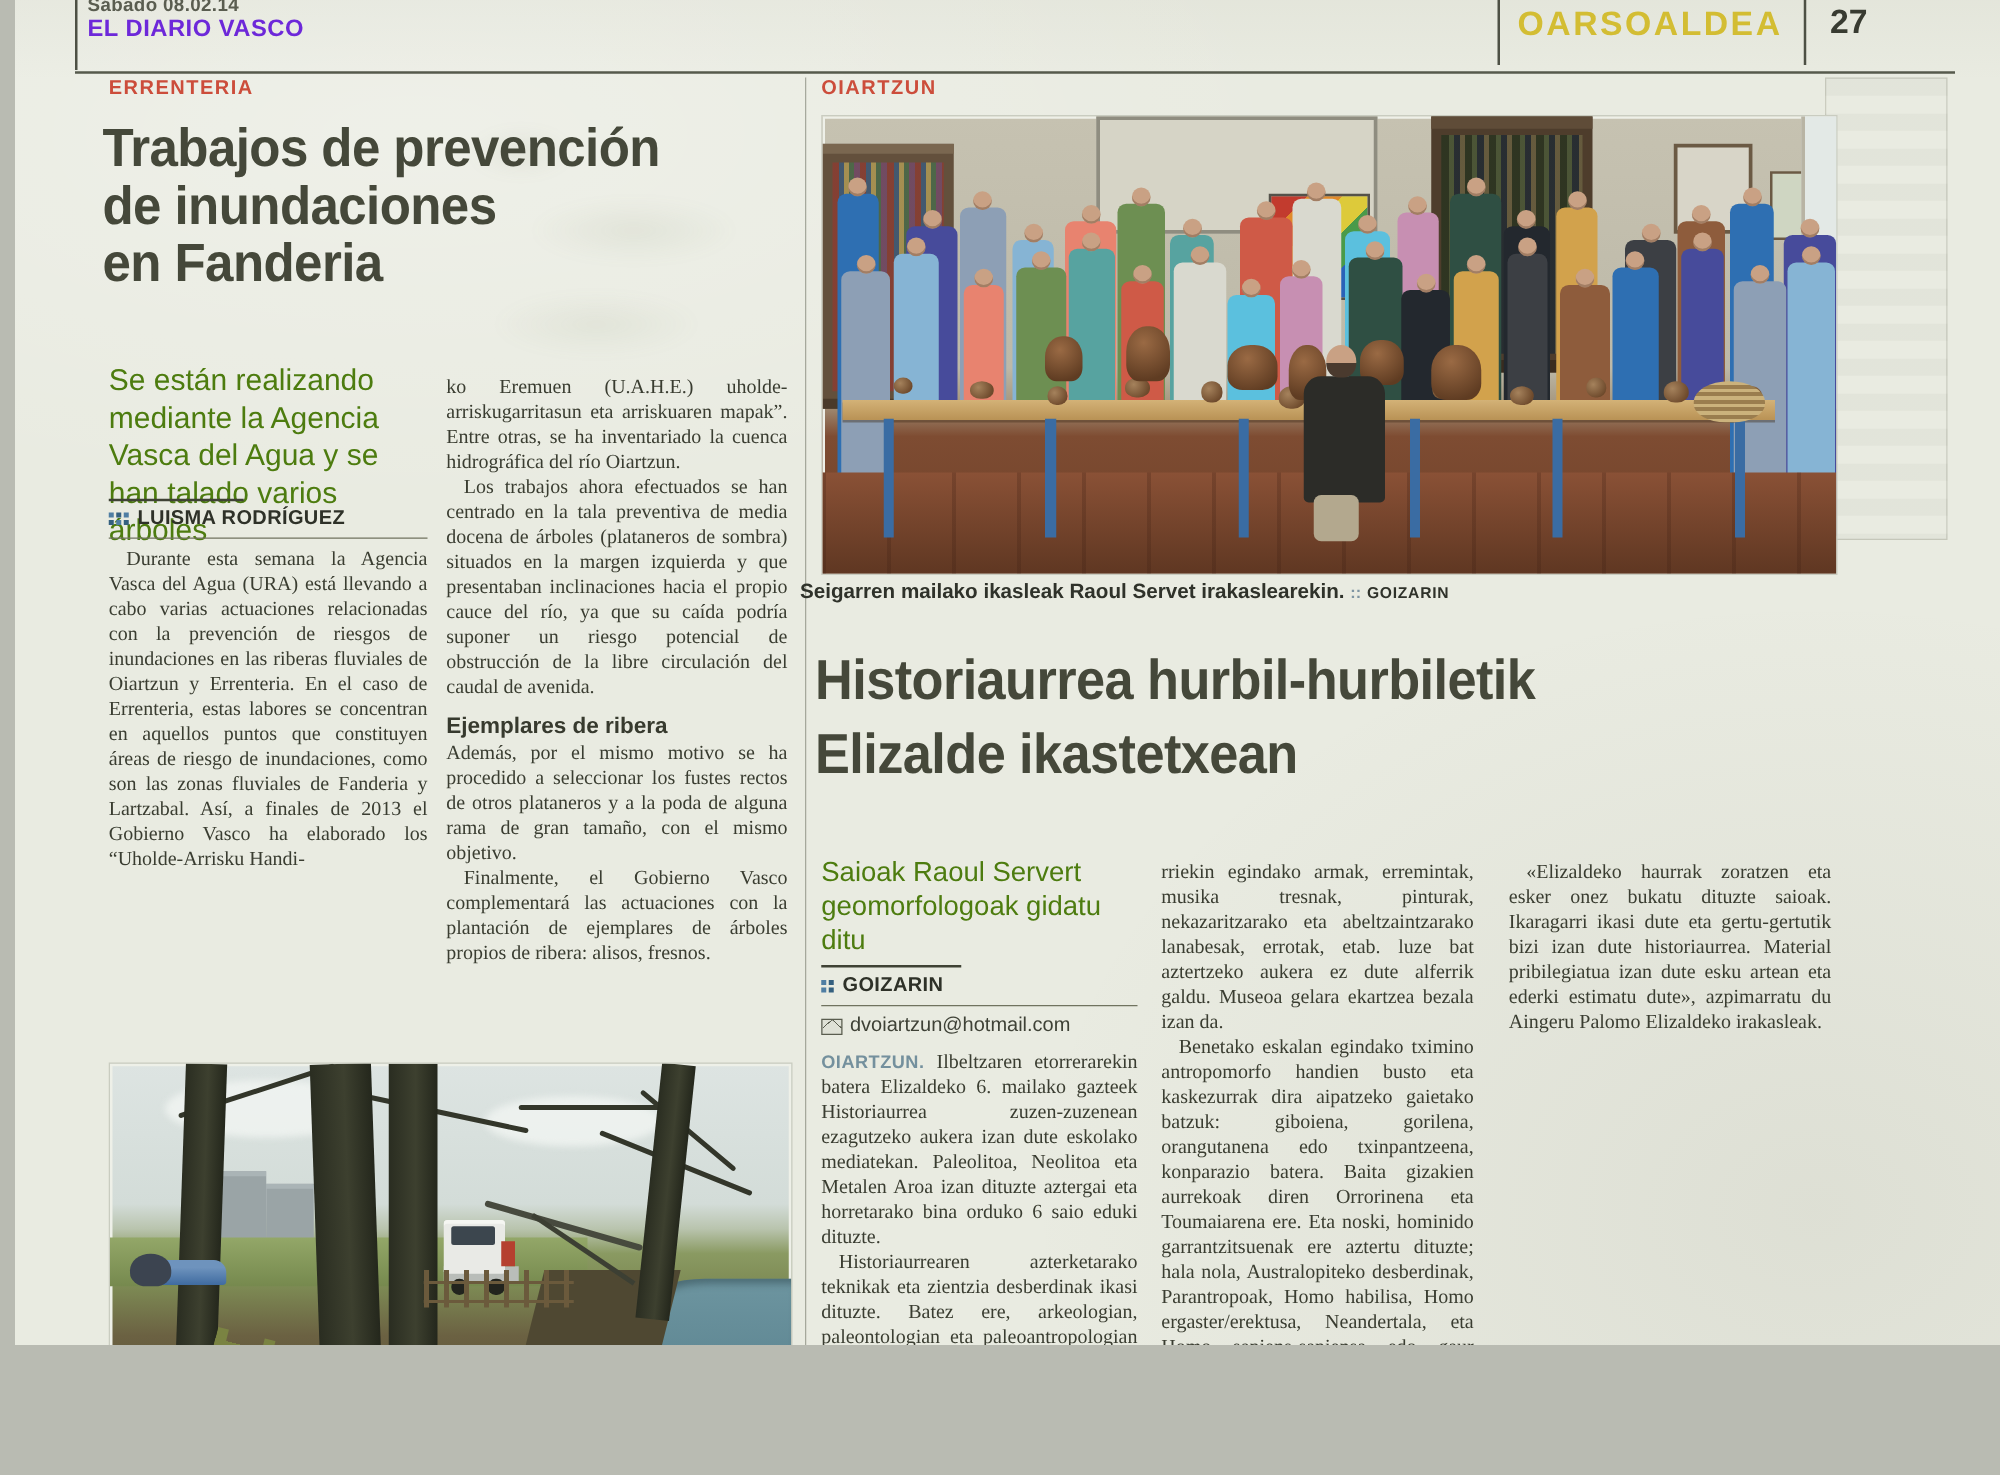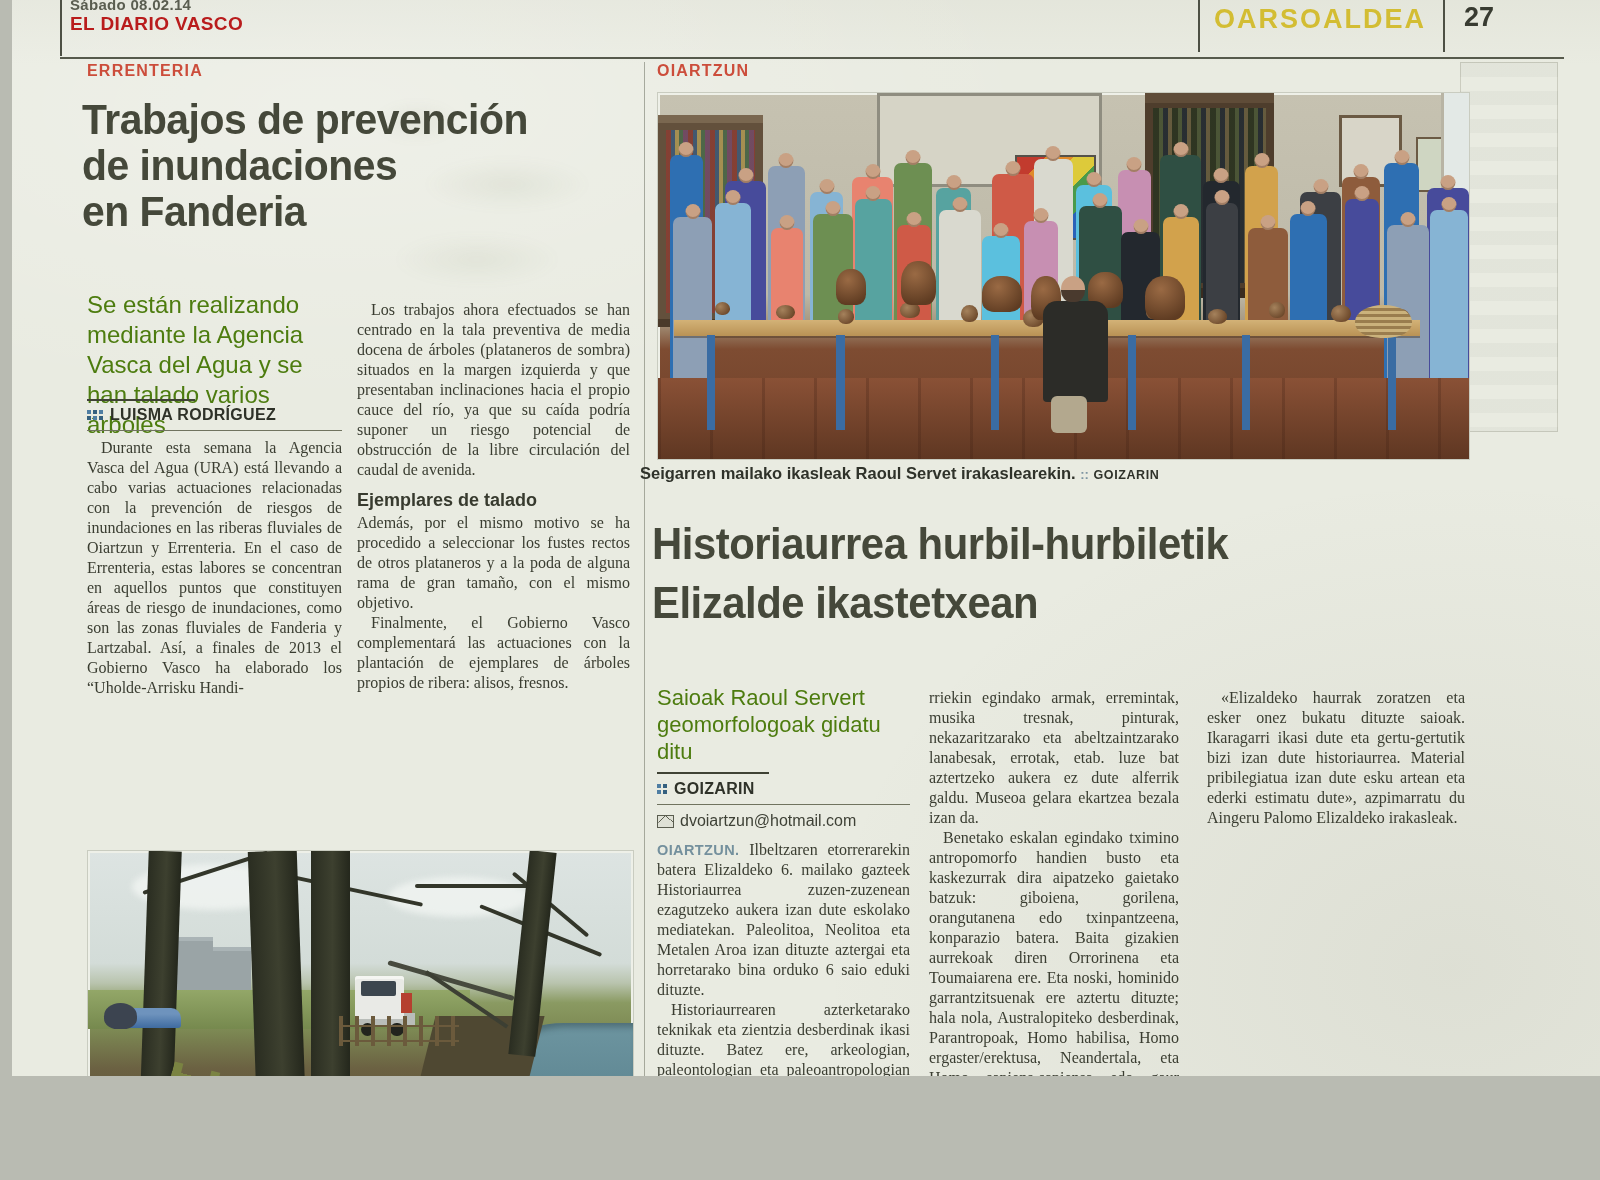--- a/index.html
+++ b/index.html
@@ -9,21 +9,21 @@
   .page::before{content:"";position:absolute;inset:0;pointer-events:none;
         background:
           radial-gradient(1200px 500px at 20% 10%,rgba(255,255,255,.25),transparent 60%),
           radial-gradient(900px 700px at 90% 90%,rgba(120,120,100,.10),transparent 70%),
           linear-gradient(180deg,rgba(160,160,140,.07),transparent 6%);}
   .abs{position:absolute;}
 
   
   .h-vrule{position:absolute;width:2px;background:#4d5044;}
   .h-date{position:absolute;left:58px;top:-4px;font-size:15px;font-weight:700;color:#5a5d50;letter-spacing:.3px;}
-  .h-masthead{position:absolute;left:58px;top:13px;font-size:19px;font-weight:700;color:#b91c1c;letter-spacing:.4px;}
+  .h-masthead{position:absolute;left:58px;top:13px;font-size:19px;font-weight:700;color:#6d28d9;letter-spacing:.4px;}
   .h-section{position:absolute;left:1202px;top:4px;font-size:27px;font-weight:700;color:#d3bd33;letter-spacing:2px;}
   .h-pagenum{position:absolute;left:1452px;top:2px;font-size:27px;font-weight:700;color:#383b31;}
   .h-rule{position:absolute;left:48px;top:57px;width:1504px;height:2px;background:#565a4c;}
 
   
   .kicker{position:absolute;font-size:16px;font-weight:700;color:#cc4d3b;letter-spacing:1.2px;}
   .headline{position:absolute;font-weight:700;color:#45483a;transform-origin:0 0;}
   .hl-left{left:70px;top:96px;font-size:43px;line-height:46px;letter-spacing:-.5px;transform:scaleX(.95);width:600px;}
   .hl-right{left:640px;top:514px;font-size:45px;line-height:59px;letter-spacing:-.5px;transform:scaleX(.93);width:900px;}
   .deck{position:absolute;color:#4d7c0f;}
@@ -168,22 +168,23 @@
       </span>
     <span>LUISMA RODRÍGUEZ</span>
   </div>
   <div class="thinrule" style="left:75px;top:430px;width:255px"></div>
 
   <div class="col" style="left:75px;top:438px;width:255px">
     <p class="ind">Durante esta semana la Agencia Vasca del Agua (URA) está llevando a cabo varias actuaciones relacionadas con la prevención de riesgos de inundaciones en las riberas fluviales de Oiartzun y Errenteria. En el caso de Errenteria, estas labores se concentran en aquellos puntos que constituyen áreas de riesgo de inundaciones, como son las zonas fluviales de Fanderia y Lartzabal. Así, a finales de 2013 el Gobierno Vasco ha elaborado los “Uholde-Arrisku Handi-</p>
   </div>
 
   <div class="col" style="left:345px;top:300px;width:273px">
+    <p>ko Eremuen (U.A.H.E.) uholde-arriskugarritasun eta arriskuaren mapak”. Entre otras, se ha inventariado la cuenca hidrográfica del río Oiartzun.</p>
     <p class="ind">Los trabajos ahora efectuados se han centrado en la tala preventiva de media docena de árboles (plataneros de sombra) situados en la margen izquierda y que presentaban inclinaciones hacia el propio cauce del río, ya que su caída podría suponer un riesgo potencial de obstrucción de la libre circulación del caudal de avenida.</p>
-    <p class="subhead">Ejemplares de talado</p>
+    <p class="subhead">Ejemplares de ribera</p>
     <p>Además, por el mismo motivo se ha procedido a seleccionar los fustes rectos de otros plataneros y a la poda de alguna rama de gran tamaño, con el mismo objetivo.</p>
     <p class="ind">Finalmente, el Gobierno Vasco complementará las actuaciones con la plantación de ejemplares de árboles propios de ribera: alisos, fresnos.</p>
   </div>
 
   <div class="photo ph2">
     <div class="cloud" style="left:8%;top:4%;width:30%;height:14%"></div>
     <div class="cloud" style="left:55%;top:8%;width:26%;height:12%"></div>
     <div class="bldg" style="left:13%;top:26%;width:10%;height:17%"></div>
     <div class="bldg" style="left:23%;top:29%;width:7%;height:14%"></div>
     <div class="grass"></div>

